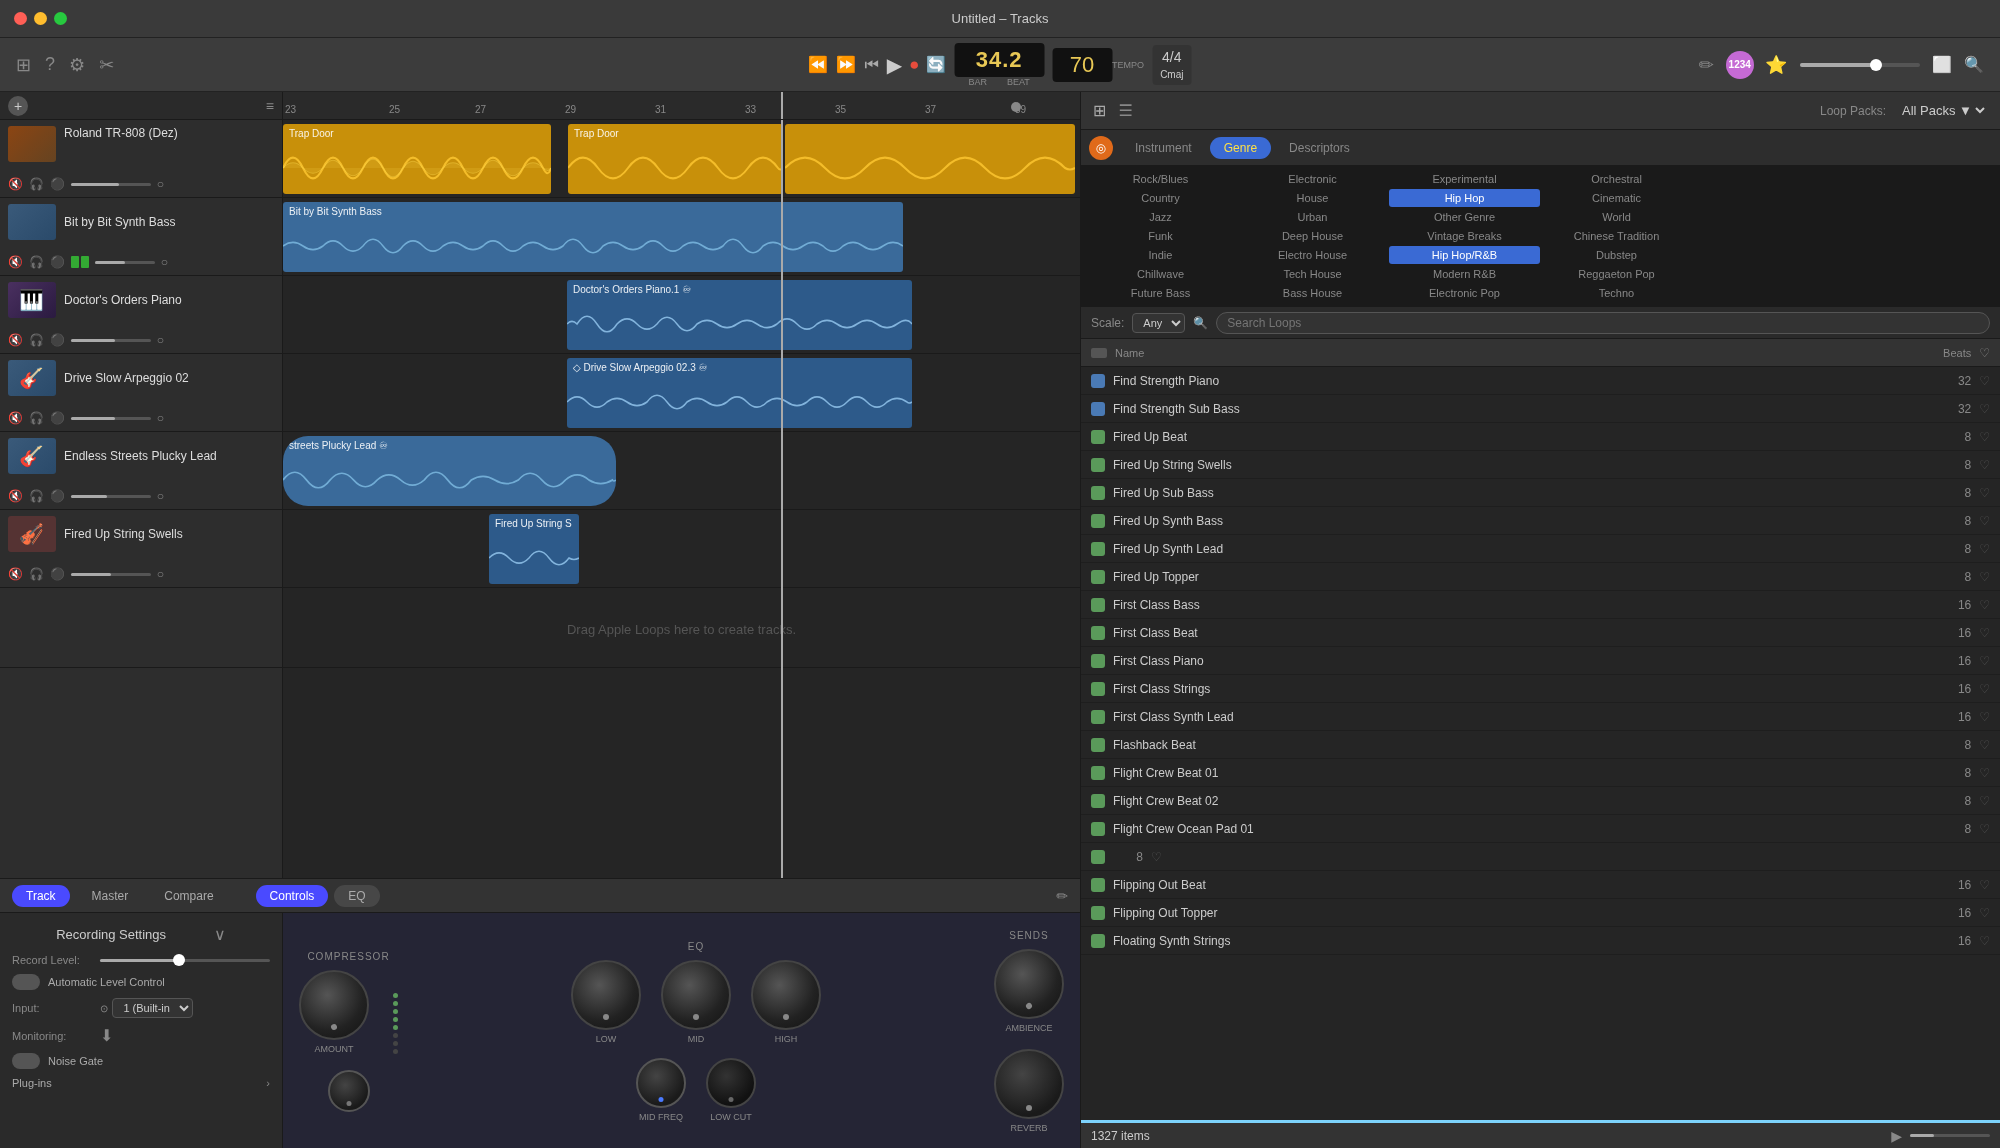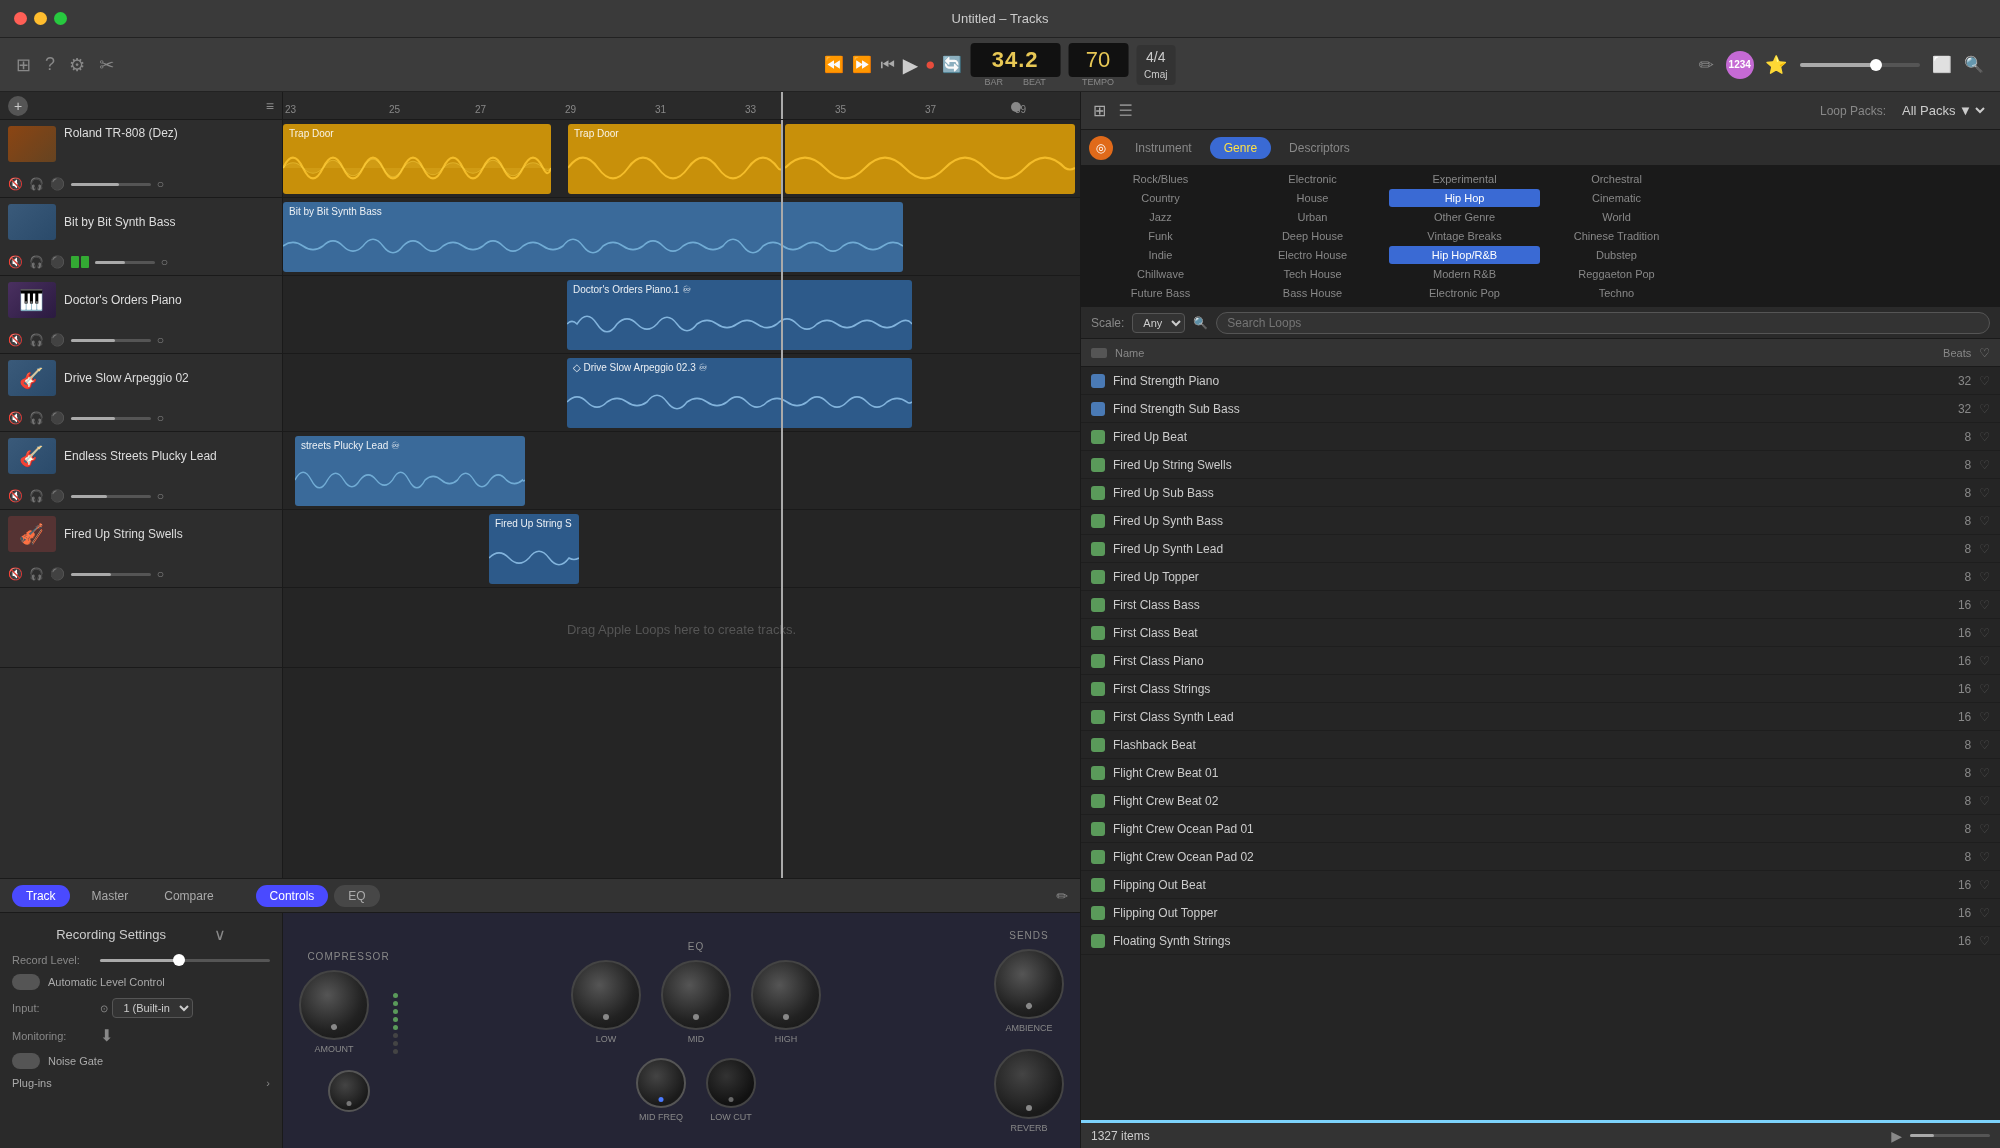--- a/index.html
+++ b/index.html
@@ -531,21 +531,21 @@
     <div style="display:flex; flex-direction:column; align-items:center;">
       <div class="display-box">
         <span>34</span>.<span>2</span>
       </div>
       <div style="display:flex; gap:20px;">
         <span class="display-sub">BAR</span>
         <span class="display-sub">BEAT</span>
       </div>
     </div>
 
-    <div style="display:flex; flex-direction:column; align-items:center;">
+    <div style="display:flex; flex-direction:row; align-items:center;">
       <div class="tempo-box">70</div>
       <span class="display-sub">TEMPO</span>
     </div>
 
     <div style="display:flex; flex-direction:column; align-items:center; gap:2px;">
       <div class="sig-box">
         <span>4/4</span>
         <br>
         <span style="font-size:10px;">Cmaj</span>
       </div>
@@ -759,21 +759,21 @@
             <span class="clip-label">◇ Drive Slow Arpeggio 02.3 ♾</span>
             <div class="waveform-container">
               <svg class="waveform-svg" viewBox="0 0 345 50" preserveAspectRatio="none">
                 <path d="M0,25 Q10,15 20,25 Q30,35 40,25 Q50,18 60,25 Q70,32 80,25 Q90,12 100,25 Q110,38 120,25 Q130,18 140,25 Q150,32 160,25 Q170,15 180,25 Q190,35 200,25 Q210,18 220,25 Q230,32 240,25 Q250,15 260,25 Q270,35 280,25 Q290,15 300,25 Q310,35 320,25 Q330,18 340,25 Q342,27 345,25" stroke="rgba(140,190,230,0.9)" stroke-width="1.5" fill="none"></path>
               </svg>
             </div>
           </div>
         </div>
 
         <div class="timeline-row">
-          <div class="clip clip-blue" style="left:12px;width:230px;">
+          <div class="clip clip-blue" style="left:0;width:333px;border-radius:25px;">
             <span class="clip-label">streets Plucky Lead ♾</span>
             <div class="waveform-container">
               <svg class="waveform-svg" viewBox="0 0 283 50" preserveAspectRatio="none">
                 <path d="M0,25 Q10,10 20,25 Q30,40 40,25 Q50,12 60,25 Q70,38 80,25 Q90,15 100,25 Q110,35 120,25 Q130,10 140,25 Q150,40 160,25 Q170,18 180,25 Q190,32 200,25 Q210,12 220,25 Q230,38 240,25 Q250,15 260,25 Q270,32 280,25 Q281,27 283,25" stroke="rgba(120,180,220,0.9)" stroke-width="1.5" fill="none"></path>
               </svg>
             </div>
           </div>
         </div>
 
         <div class="timeline-row">
@@ -1169,21 +1169,20 @@
 
       <div class="loop-item">
         <div class="loop-color-dot" style="background:#5a9a5a;"></div>
         <span class="loop-name">Flight Crew Ocean Pad 01</span>
         <span class="loop-beats">8</span>
         <span class="loop-heart">♡</span>
       </div>
 
       <div class="loop-item">
         <div class="loop-color-dot" style="background:#5a9a5a;"></div>
-        <span class="loop-name">Flight Crew Ocean Pad 02</span>
         <span class="loop-beats">8</span>
         <span class="loop-heart">♡</span>
       </div>
 
       <div class="loop-item">
         <div class="loop-color-dot" style="background:#5a9a5a;"></div>
         <span class="loop-name">Flipping Out Beat</span>
         <span class="loop-beats">16</span>
         <span class="loop-heart">♡</span>
       </div>

